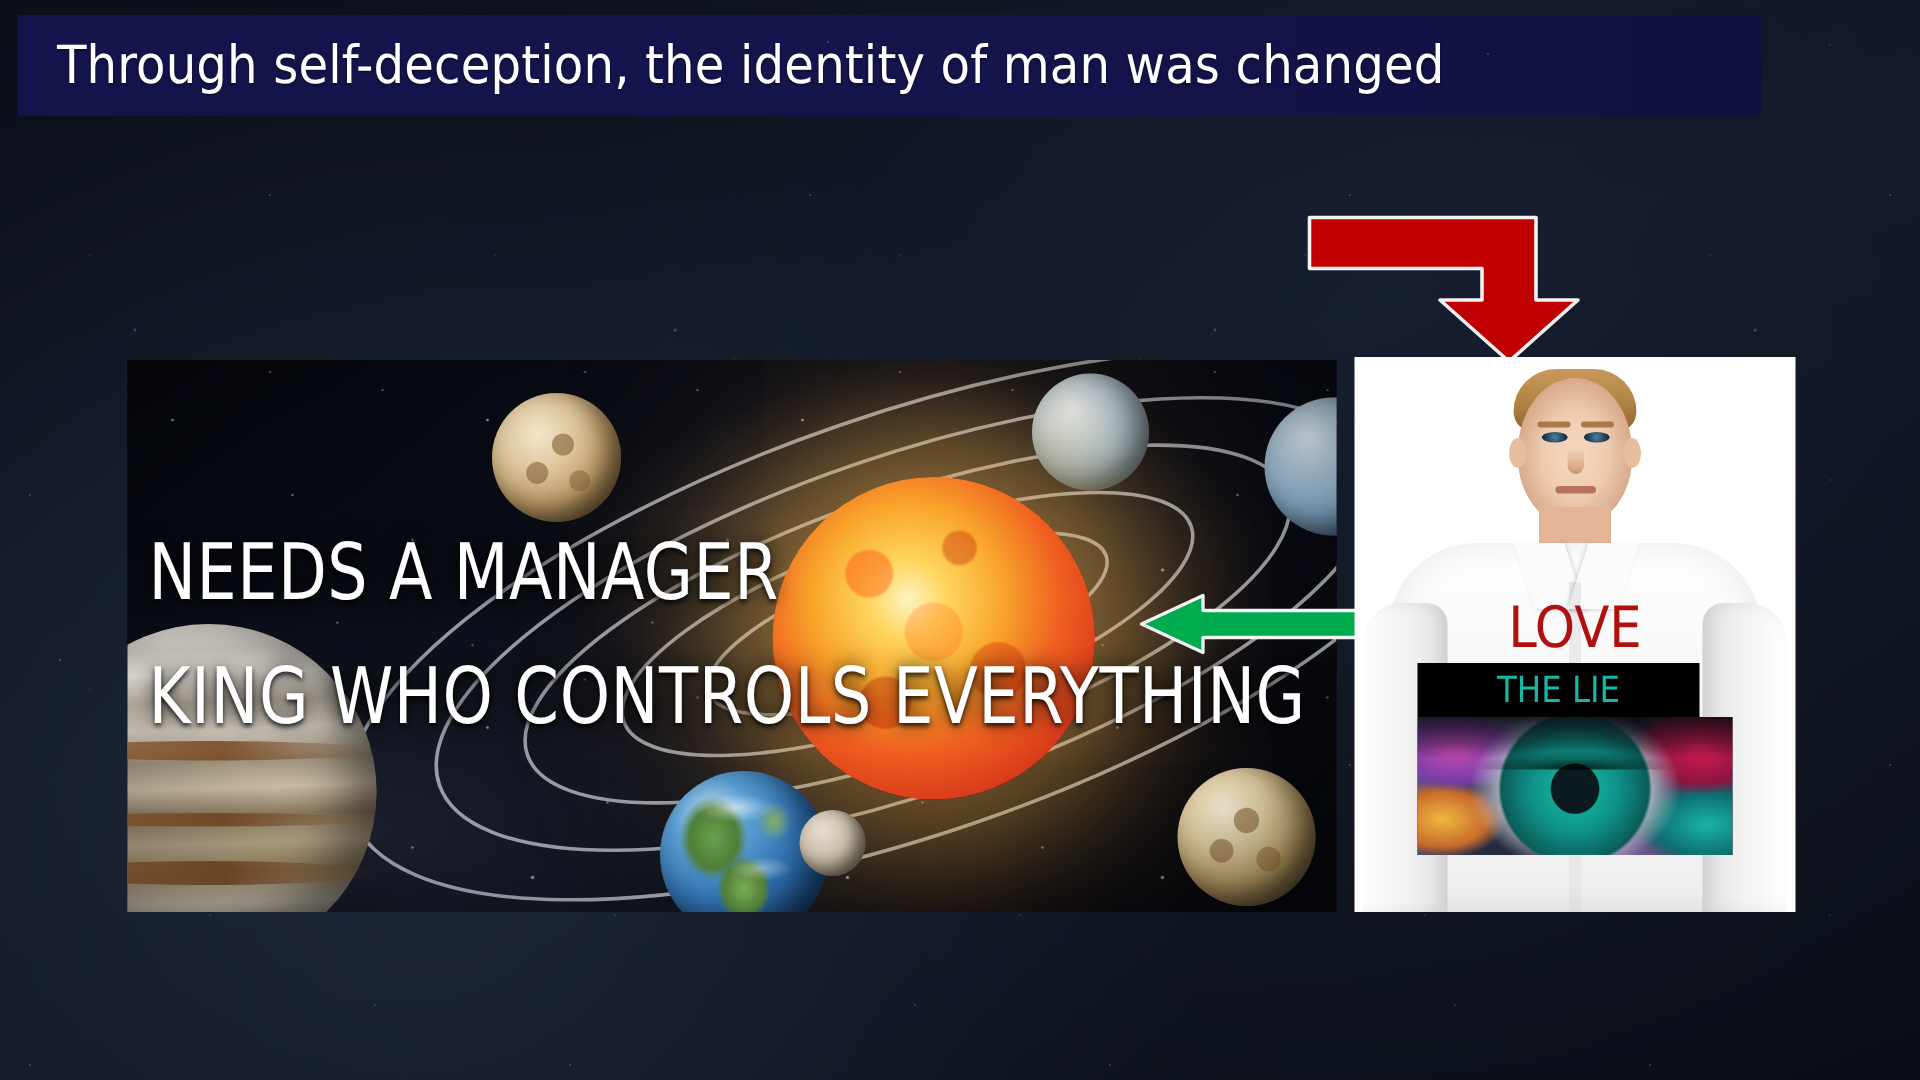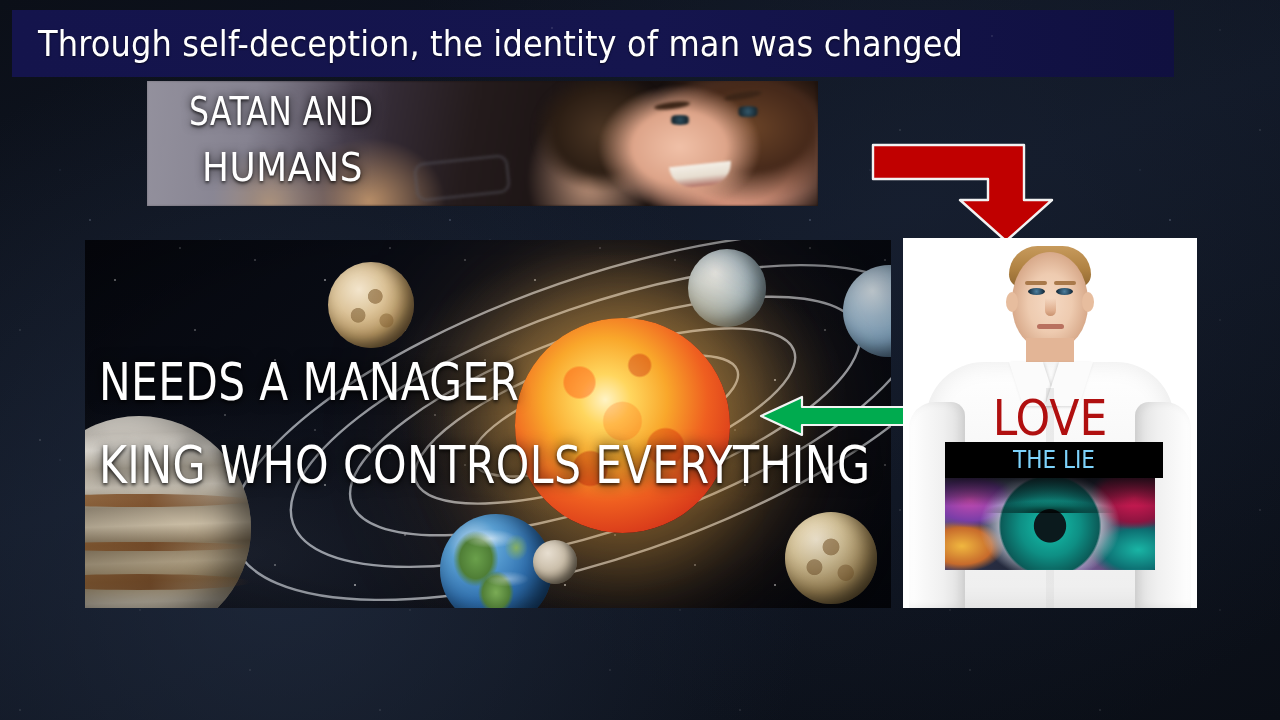--- a/index.html
+++ b/index.html
@@ -397,30 +397,30 @@
     border-radius: 14px 26px 0 0;
     box-shadow: inset 4px 0 10px rgba(0,0,0,.08);
   }
   #love-text {
     position: absolute;
     left: 0; right: 0;
     top: 156px;
     text-align: center;
     color: #b01010;
     font-family: "DejaVu Sans Condensed", "Liberation Sans Narrow", "Liberation Sans", sans-serif;
-    font-size: 49px;
+    font-size: 38px;
     line-height: 49px;
     letter-spacing: 0px;
   }
   .black-bar {
     position: absolute;
     left: 42px;
-    width: 218px;
+    width: 188px;
     background: #000;
-    color: #7dd3fc;
+    color: #14b8a6;
     text-align: center;
     font-family: "DejaVu Sans Condensed", "Liberation Sans Narrow", "Liberation Sans", sans-serif;
   }
   #bar-the-lie {
     top: 204px;
     height: 36px;
     line-height: 36px;
     font-size: 24px;
   }
   #bar-i-am-god {
@@ -475,35 +475,20 @@
 
 <div id="slide">
 
   <div class="stars"></div>
 
   <div id="title-bar">
     <div class="tstars"></div>
     <div id="title-text" style="transform: translateY(-50%) scaleX(1.02); transform-origin: left center;">Through self-deception, the identity of man was changed</div>
   </div>
 
-  <div id="people-photo">
-    <div class="ph-bg"></div>
-    <div class="ph-hair-mid"></div>
-    <div class="ph-hair-right"></div>
-    <div class="ph-face"></div>
-    <div class="ph-brow1"></div>
-    <div class="ph-brow2"></div>
-    <div class="ph-eye1"></div>
-    <div class="ph-eye2"></div>
-    <div class="ph-smile"></div>
-    <div class="ph-glasses"></div>
-    <div class="ph-shade"></div>
-    <div class="ph-label" id="photo-line1" style="transform: scaleX(0.898058); transform-origin: left center;">SATAN AND</div>
-    <div class="ph-label" id="photo-line2" style="transform: scaleX(1.02); transform-origin: left center;">HUMANS</div>
-  </div>
 
   <div id="red-arrow">
     <svg width="212" height="110" viewBox="0 0 212 110">
       <polygon points="7,7 158,7 158,62 186,62 140,103 94,62 122,62 122,41 7,41" fill="#c00000" stroke="#f2f2f2" stroke-width="2.4" stroke-linejoin="round"></polygon>
     </svg>
   </div>
 
   <div id="space-image">
     <div class="sp-sky"></div>
     <div class="sp-stars"></div>

